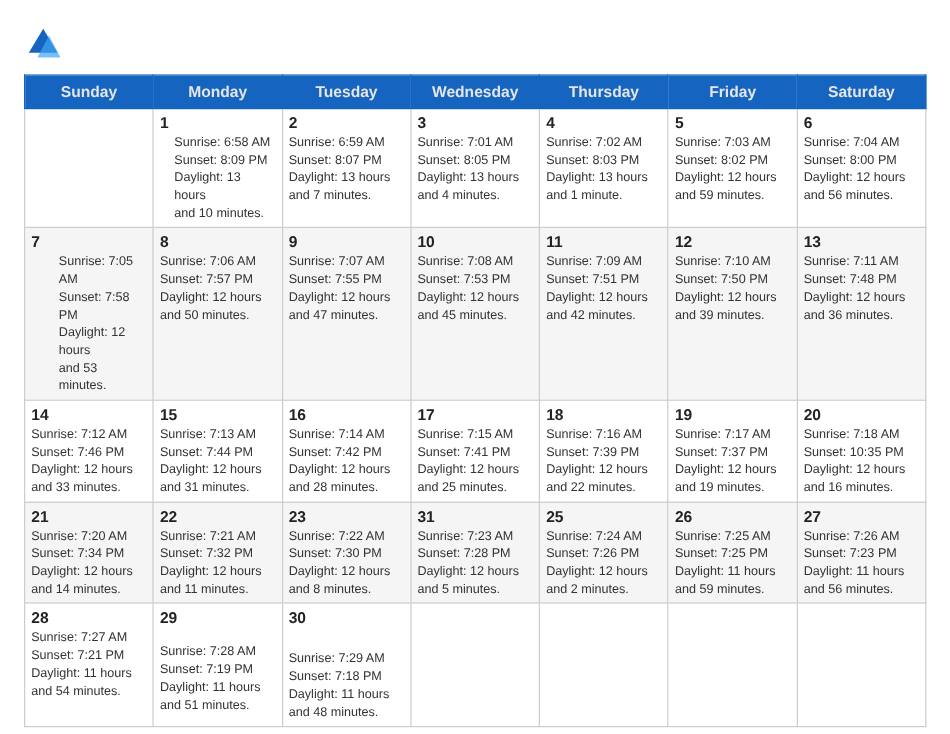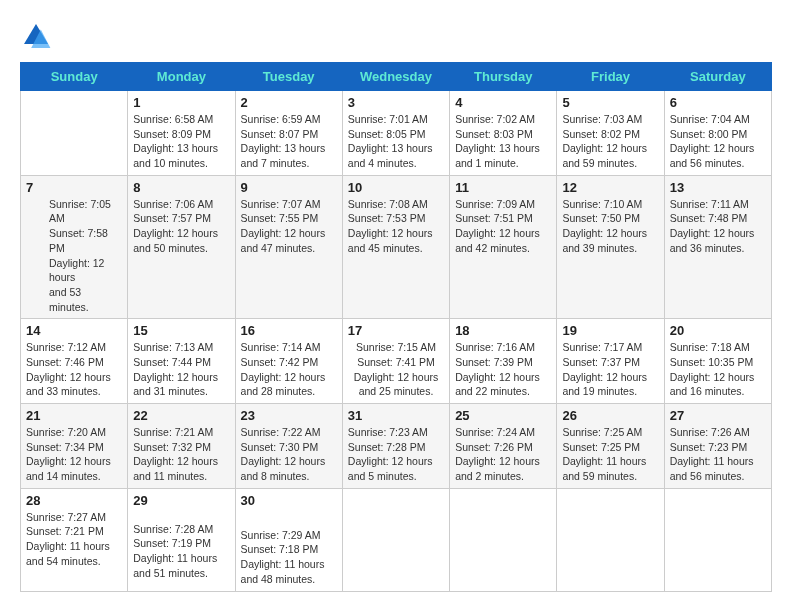--- a/index.html
+++ b/index.html
@@ -47,21 +47,21 @@
       font-weight: normal;
       color: #444;
     }
     .calendar {
       width: 100%;
       border-collapse: collapse;
       border: 1px solid #ccc;
     }
     .calendar thead tr th {
       background: #1565c0;
-      color: #5eead4;
+      color: #e5e5e5;
       text-align: center;
       padding: 6px 4px;
       font-size: 13px;
       border: 1px solid #1565c0;
     }
     .calendar tbody tr td {
       vertical-align: top;
       border: 1px solid #ccc;
       padding: 4px 5px;
       min-width: 100px;
@@ -117,21 +117,21 @@
         <th>Thursday</th>
         <th>Friday</th>
         <th>Saturday</th>
       </tr>
   </thead>
   <tbody id="calendar-body">
   <tr>
         <td class="empty-cell"></td>
         <td>
           <span class="day-number">1</span>
-          <div class="day-info" style="white-space: pre-line;">Sunrise: 6:58 AM
+          <div class="day-info" style="white-space: pre-line; margin-left: 12px;">Sunrise: 6:58 AM
 Sunset: 8:09 PM
 Daylight: 13 hours
 and 10 minutes.</div>
         </td>
         <td>
           <span class="day-number">2</span>
           <div class="day-info" style="white-space: pre-line;">Sunrise: 6:59 AM
 Sunset: 8:07 PM
 Daylight: 13 hours
 and 7 minutes.</div>
@@ -233,21 +233,21 @@
         </td>
         <td>
           <span class="day-number">16</span>
           <div class="day-info" style="white-space: pre-line;">Sunrise: 7:14 AM
 Sunset: 7:42 PM
 Daylight: 12 hours
 and 28 minutes.</div>
         </td>
         <td>
           <span class="day-number">17</span>
-          <div class="day-info" style="white-space: pre-line; text-align: center;">Sunrise: 7:15 AM
+          <div class="day-info" style="white-space: pre-line;">Sunrise: 7:15 AM
 Sunset: 7:41 PM
 Daylight: 12 hours
 and 25 minutes.</div>
         </td>
         <td>
           <span class="day-number">18</span>
           <div class="day-info" style="white-space: pre-line;">Sunrise: 7:16 AM
 Sunset: 7:39 PM
 Daylight: 12 hours
 and 22 minutes.</div>

